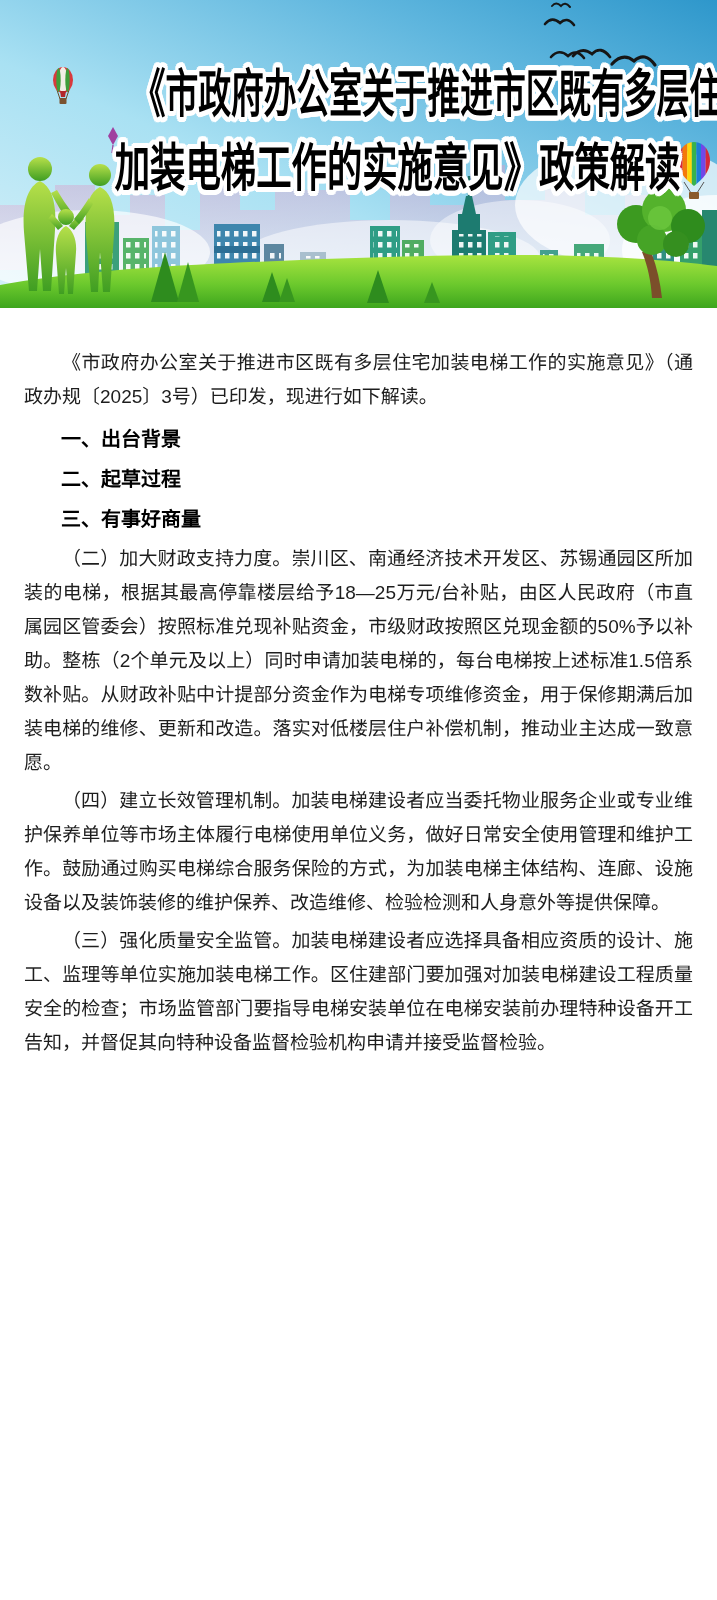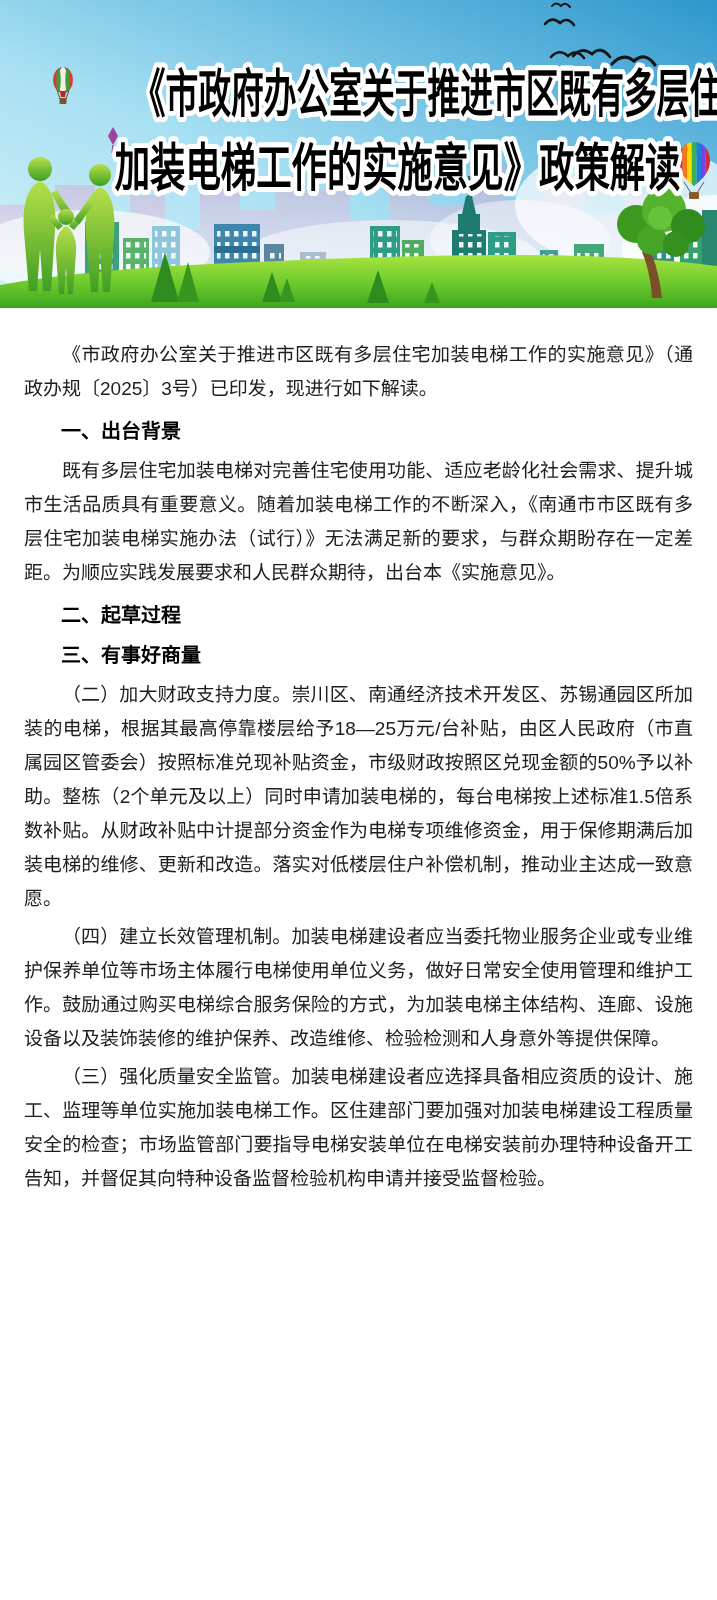--- a/index.html
+++ b/index.html
@@ -13,21 +13,21 @@
   .tline{display:block;white-space:nowrap;font-size:52px;line-height:68px;
          transform-origin:50% 50%;
          text-shadow:
            0 -5px 0 #fff,0 5px 0 #fff,-5px 0 0 #fff,5px 0 0 #fff,
            -4px -4px 0 #fff,4px -4px 0 #fff,-4px 4px 0 #fff,4px 4px 0 #fff,
            -2px -5px 0 #fff,2px -5px 0 #fff,-2px 5px 0 #fff,2px 5px 0 #fff,
            -5px -2px 0 #fff,5px -2px 0 #fff,-5px 2px 0 #fff,5px 2px 0 #fff;}
   .tline1{transform:scaleX(.63);}
   .tline2{transform:scaleX(.68);margin-top:6px;}
   
-  .doc{padding:30px 24px 0;color:#1d1d1d;font-size:19px;line-height:34px;
+  .doc{padding:38px 24px 0;color:#1d1d1d;font-size:19px;line-height:34px;
        text-align:justify;}
   .doc p{margin:0 0 4px;text-indent:2em;}
   .doc h2{font-size:20px;line-height:30px;font-weight:700;color:#000;
           margin:10px 0 8px;padding-left:37px;text-align:left;}
 </style>
 </head>
 <body>
 
 <div class="page">
 
@@ -187,21 +187,20 @@
     <div class="banner-title">
       <span class="tline tline1">《市政府办公室关于推进市区既有多层住宅</span>
       <span class="tline tline2">加装电梯工作的实施意见》政策解读</span>
     </div>
   </div>
 
   <main class="doc">
     <p>《市政府办公室关于推进市区既有多层住宅加装电梯工作的实施意见》（通政办规〔2025〕3号）已印发，现进行如下解读。</p>
 
     <h2>一、出台背景</h2>
-    <p>既有多层住宅加装电梯对完善住宅使用功能、适应老龄化社会需求、提升城市生活品质具有重要意义。随着加装电梯工作的不断深入，《南通市市区既有多层住宅加装电梯实施办法（试行）》无法满足新的要求，与群众期盼存在一定差距。为顺应实践发展要求和人民群众期待，出台本《实施意见》。</p>
 
     <h2>二、起草过程</h2>
 
     <h2>三、有事好商量</h2>
     <p>（二）加大财政支持力度。崇川区、南通经济技术开发区、苏锡通园区所加装的电梯，根据其最高停靠楼层给予18—25万元/台补贴，由区人民政府（市直属园区管委会）按照标准兑现补贴资金，市级财政按照区兑现金额的50%予以补助。整栋（2个单元及以上）同时申请加装电梯的，每台电梯按上述标准1.5倍系数补贴。从财政补贴中计提部分资金作为电梯专项维修资金，用于保修期满后加装电梯的维修、更新和改造。落实对低楼层住户补偿机制，推动业主达成一致意愿。</p>
     <p>（四）建立长效管理机制。加装电梯建设者应当委托物业服务企业或专业维护保养单位等市场主体履行电梯使用单位义务，做好日常安全使用管理和维护工作。鼓励通过购买电梯综合服务保险的方式，为加装电梯主体结构、连廊、设施设备以及装饰装修的维护保养、改造维修、检验检测和人身意外等提供保障。</p>
     <p>（三）强化质量安全监管。加装电梯建设者应选择具备相应资质的设计、施工、监理等单位实施加装电梯工作。区住建部门要加强对加装电梯建设工程质量安全的检查；市场监管部门要指导电梯安装单位在电梯安装前办理特种设备开工告知，并督促其向特种设备监督检验机构申请并接受监督检验。</p>
   </main>
 </div>
 

